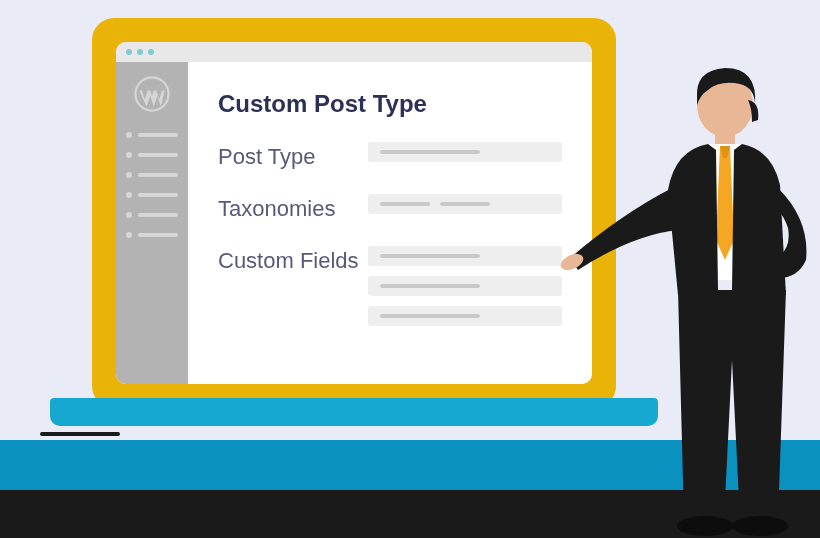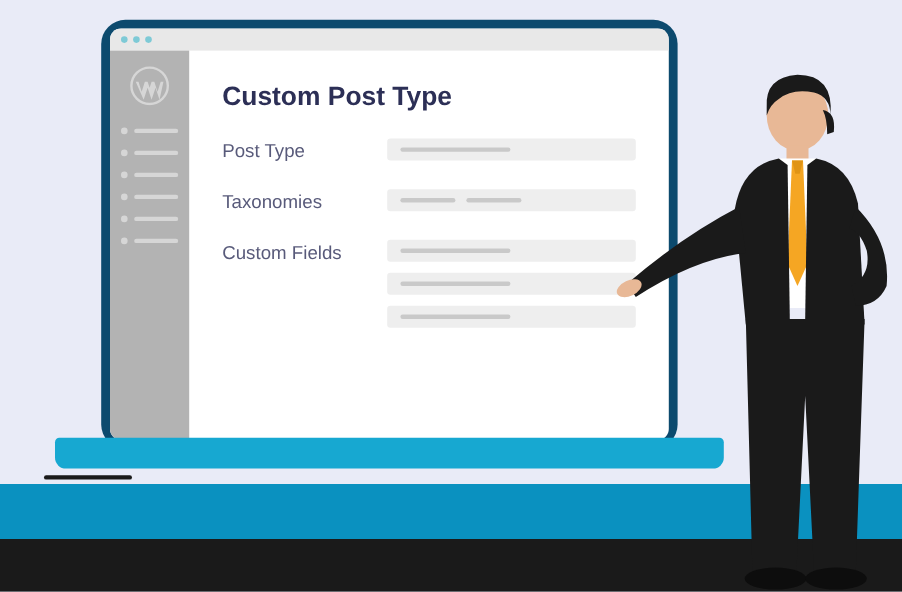--- a/index.html
+++ b/index.html
@@ -37,23 +37,23 @@
   .laptop {
     position: absolute;
     left: 92px;
     top: 18px;
     width: 524px;
     height: 408px;
   }
   .laptop-frame {
     width: 524px;
     height: 390px;
-    background: #0c4a6e;
+    background: #eab308;
     border-radius: 22px;
-    padding: 8px;
+    padding: 24px;
   }
   .laptop-base {
     position: absolute;
     left: -42px;
     right: -42px;
     top: 380px;
     height: 28px;
     background: #17a8d1;
     border-radius: 4px 4px 10px 10px;
   }
@@ -117,21 +117,21 @@
     color: #2c2f56;
     margin-bottom: 24px;
   }
   .row {
     display: flex;
     align-items: flex-start;
     margin-bottom: 24px;
   }
   .row-label {
     width: 150px;
-    font-size: 17px;
+    font-size: 22px;
     color: #585a7a;
     font-weight: 500;
     padding-top: 2px;
   }
   .row-fields {
     flex: 1;
     display: flex;
     flex-direction: column;
     gap: 10px;
   }

